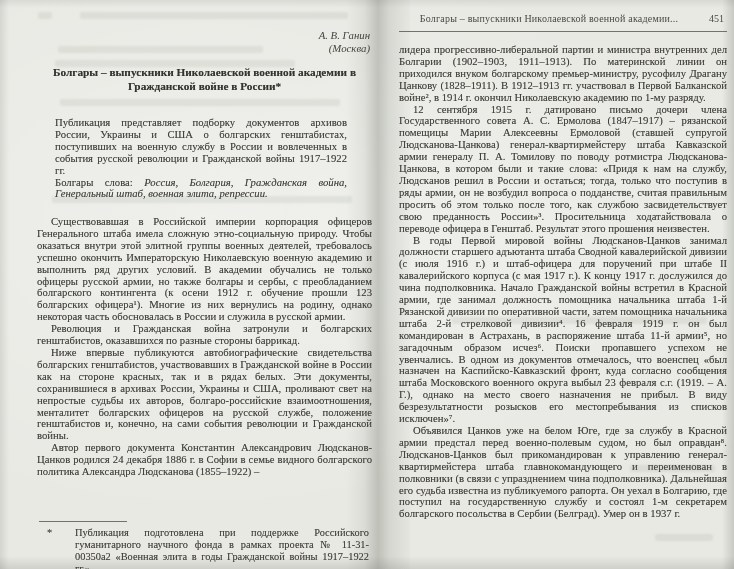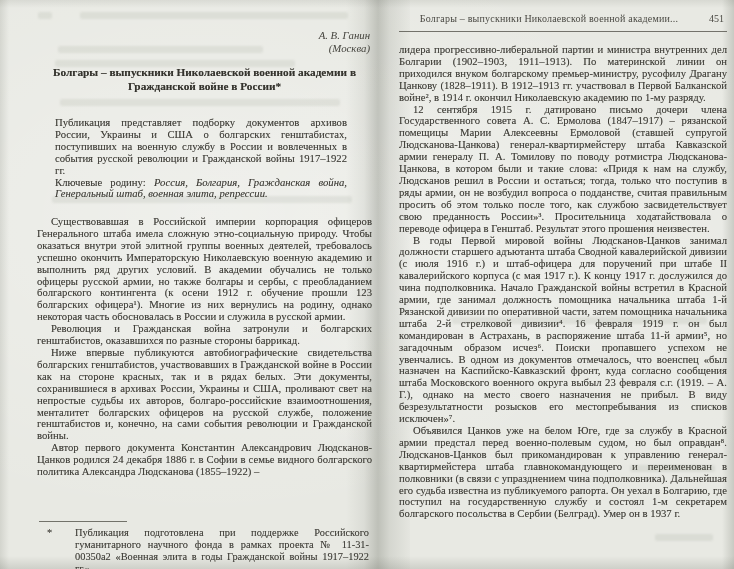--- a/index.html
+++ b/index.html
@@ -70,21 +70,21 @@
 
     <div class="author-block">
       <div>А. В. Ганин</div>
       <div>(Москва)</div>
     </div>
 
     <div class="article-title">Болгары – выпускники Николаевской военной академии в Гражданской войне в России*</div>
 
     <div class="abstract-block body-text">
       <p>Публикация представляет подборку документов архивов России, Украины и США о болгарских генштабистах, поступивших на военную службу в России и вовлеченных в события русской революции и Гражданской войны 1917–1922 гг.</p>
-      <p><span>Ключевые родину: </span><span class="keywords-value">Россия, Болгария, Гражданская война, Генеральный штаб, военная элита, репрессии.</span></p>
+      <p><span>Болгары слова: </span><span class="keywords-value">Россия, Болгария, Гражданская война, Генеральный штаб, военная элита, репрессии.</span></p>
     </div>
 
     <div class="left-body body-text">
       <p class="indent">Существовавшая в Российской империи корпорация офицеров Генерального штаба имела сложную этно-социальную природу. Чтобы оказаться внутри этой элитной группы военных деятелей, требовалось успешно окончить Императорскую Николаевскую военную академию и выполнить ряд других условий. В академии обучались не только офицеры русской армии, но также болгары и сербы, с преобладанием болгарского контингента (к осени 1912 г. обучение прошли 123 болгарских офицера¹). Многие из них вернулись на родину, однако некоторая часть обосновалась в России и служила в русской армии.</p>
       <p class="indent">Революция и Гражданская война затронули и болгарских генштабистов, оказавшихся по разные стороны баррикад.</p>
       <p class="indent">Ниже впервые публикуются автобиографические свидетельства болгарских генштабистов, участвовавших в Гражданской войне в России как на стороне красных, так и в рядах белых. Эти документы, сохранившиеся в архивах России, Украины и США, проливают свет на непростые судьбы их авторов, болгаро-российские взаимоотношения, менталитет болгарских офицеров на русской службе, положение генштабистов и, конечно, на сами события революции и Гражданской войны.</p>
       <p class="indent">Автор первого документа Константин Александрович Людсканов-Цанков родился 24 декабря 1886 г. в Софии в семье видного болгарского политика Александра Людсканова (1855–1922) –</p>
     </div>
 
     <div class="footnote-rule"></div>

